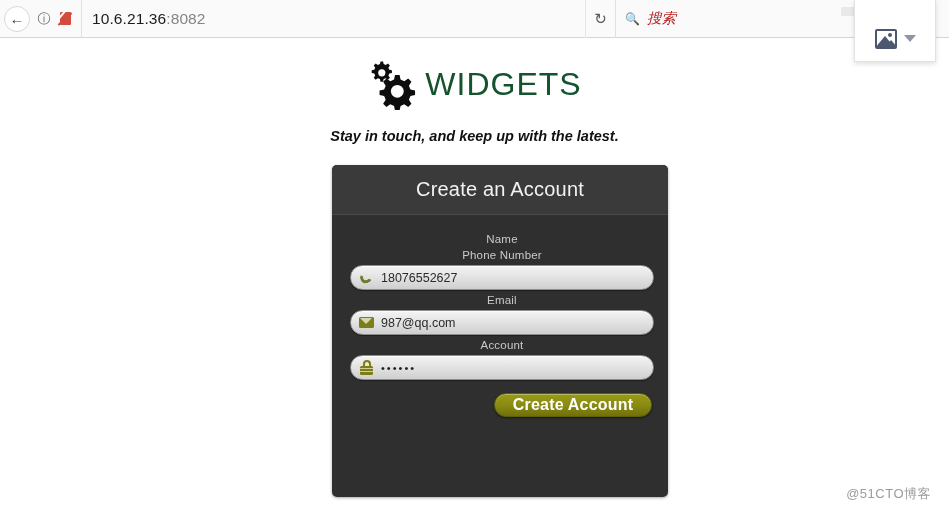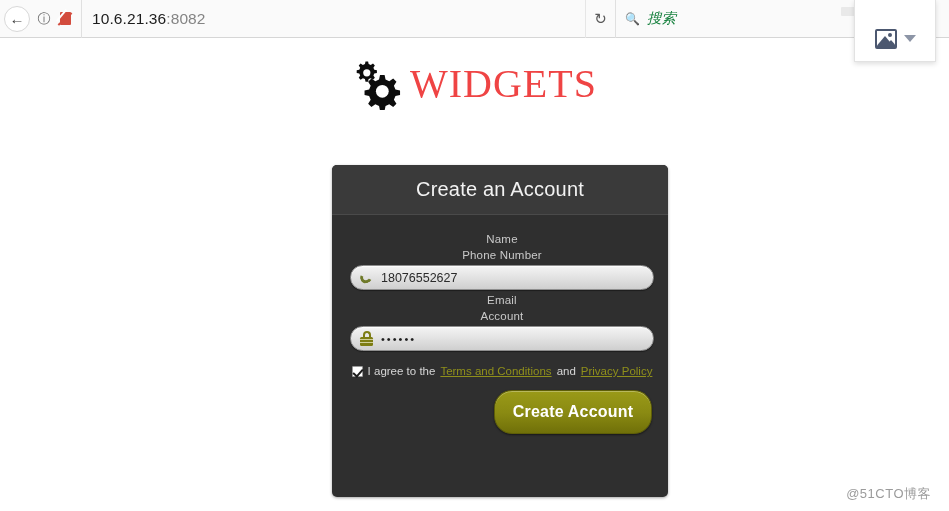--- a/index.html
+++ b/index.html
@@ -52,21 +52,21 @@
   .reload-btn {
     width: 30px; height: 38px; display: flex; align-items: center; justify-content: center;
     color: #5a5a5a; font-size: 15px;
     border-left: 1px solid #e6e6e6;
   }
   .search-wrap {
     width: 216px; height: 38px; display: flex; align-items: center;
     border-left: 1px solid #e0e0e0; padding-left: 9px; gap: 7px;
   }
   .search-ico { color: #787878; font-size: 12px; }
-  .search-ph { font-size: 14.5px; color: #15803d; font-style: italic; }
+  .search-ph { font-size: 14.5px; color: #b91c1c; font-style: italic; }
   .chrome-right { width: 118px; height: 38px; }
 
   
   .popup-panel {
     position: absolute; right: 13px; top: 0px;
     width: 82px; height: 62px;
     background: #ffffff;
     border: 1px solid #e2e2e2;
     border-top: none;
     box-shadow: 0 2px 5px rgba(0,0,0,0.13);
@@ -97,22 +97,22 @@
   .wh.red { background: #e3c6c6; }
 
   
   .page { position: absolute; left: 0; top: 38px; width: 949px; height: 473px; background: #fff; }
 
   .logo-block { width: 100%; text-align: center; padding-top: 20px; }
   .logo-row { display: inline-flex; align-items: center; gap: 6px; }
   .gears { width: 52px; height: 52px; position: relative; flex: none; }
   .logo-words { display: flex; flex-direction: column; align-items: flex-start; line-height: 1; }
   .logo-main {
-    font-size: 40px; letter-spacing: 1px; color: #ef4444;
-    font-family: Liberation Serif, serif; font-weight: 400;
+    font-size: 32px; letter-spacing: 1px; color: #14532d;
+    font-family: Liberation Sans, sans-serif; font-weight: 400;
   }
   .logo-sub {
     font-size: 26.5px; letter-spacing: 1.5px; color: #111; margin-top: 1px;
     font-family: "Liberation Sans", sans-serif; font-weight: 400;
   }
   .tagline {
     text-align: center; margin-top: 14px;
     font-size: 14.5px; font-weight: bold; font-style: italic; color: #111;
   }
 
@@ -184,21 +184,21 @@
   }
   .chk::after {
     content: ""; position: absolute; left: 2px; top: 0px;
     width: 4px; height: 8px; border: solid #1c1c1c;
     border-width: 0 2px 2px 0; transform: rotate(42deg);
   }
   .lnk { color: #8f8f1b; text-decoration: underline; }
 
   .btn-row { display: flex; justify-content: flex-end; margin-top: 13px; padding-right: 2px; }
   .create-btn {
-    width: 158px; height: 44px; border-radius: 18px;
+    width: 158px; height: 24px; border-radius: 18px;
     background: linear-gradient(to bottom, #9a9a18 0%, #8a8a12 52%, #707009 100%);
     border: 1px solid #5e5e07;
     color: #ffffff; font-size: 16px; font-weight: bold;
     display: flex; align-items: center; justify-content: center;
     box-shadow: inset 0 1px 0 rgba(255,255,255,0.3), 0 1px 2px rgba(0,0,0,0.5);
     letter-spacing: .2px;
   }
 
   .watermark {
     position: absolute; right: 18px; bottom: 8px;
@@ -257,57 +257,58 @@
               <circle cx="30.3" cy="33.3" r="6.4" fill="#ffffff"></circle>
             </g>
           </svg>
         </div>
         <div class="logo-words">
           <div class="logo-main">WIDGETS</div>
         </div>
       </div>
     </div>
 
+    <div class="tagline">Stay in touch, and keep up with the latest.</div>
 
     <div class="card">
       <div class="card-head">
         <div class="card-title">Create an Account</div>
       </div>
       <div class="card-body">
 
         <div class="field-label">Name</div>
 
         <div class="field-label">Phone Number</div>
         <div class="input-pill">
           <span class="in-ico ico-phone">
               <span class="hs"></span>
             </span>
           <span class="in-val" placeholder="Phone Number">18076552627</span>
         </div>
 
         <div class="field-label">Email</div>
+        <div class="input-pill">
+          <span class="in-ico ico-mail">
+              <span class="env"></span>
+              <span class="fold"></span>
+            </span>
+          <span class="in-val" placeholder="Email">987@qq.com</span>
+        </div>
 
         <div class="field-label">Account</div>
         <div class="input-pill">
           <span class="in-ico ico-lock">
             <span class="shackle"></span>
               <span class="bodyl"></span>
             <span class="ln" style="top:8px"></span>
               <span class="ln" style="top:11px"></span>
           </span>
           <span class="in-val dots" placeholder="Password">••••••</span>
         </div>
 
-        <div class="agree-row">
-          <span class="chk"></span>
-          <span>I agree to the</span>
-          <a class="lnk" href="#">Terms and Conditions</a>
-          <span>and</span>
-          <a class="lnk" href="#">Privacy Policy</a>
-        </div>
 
         <div class="btn-row">
           <div class="create-btn">Create Account</div>
         </div>
 
       </div>
     </div>
 
     <div class="watermark">@51CTO博客</div>
   </div>

